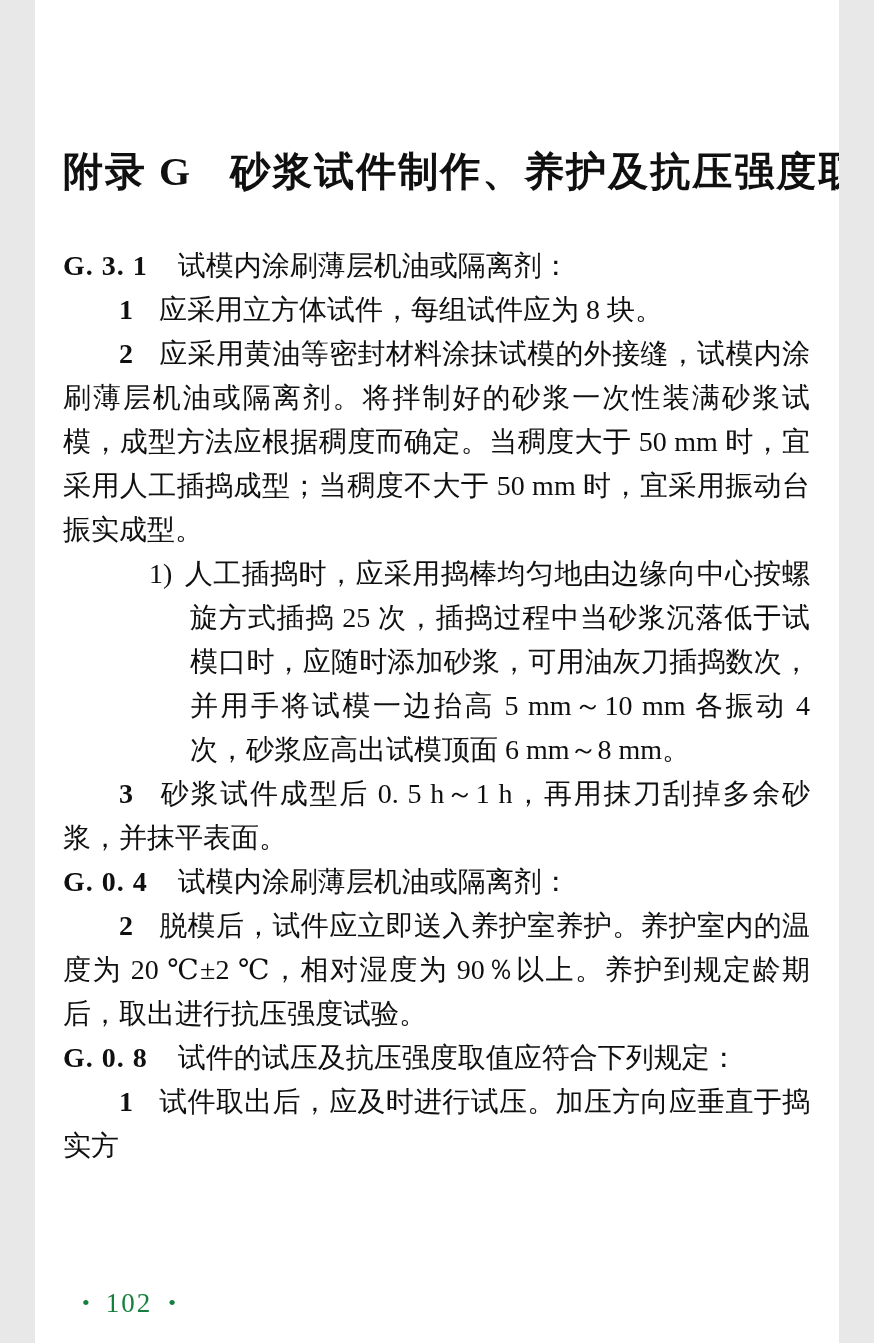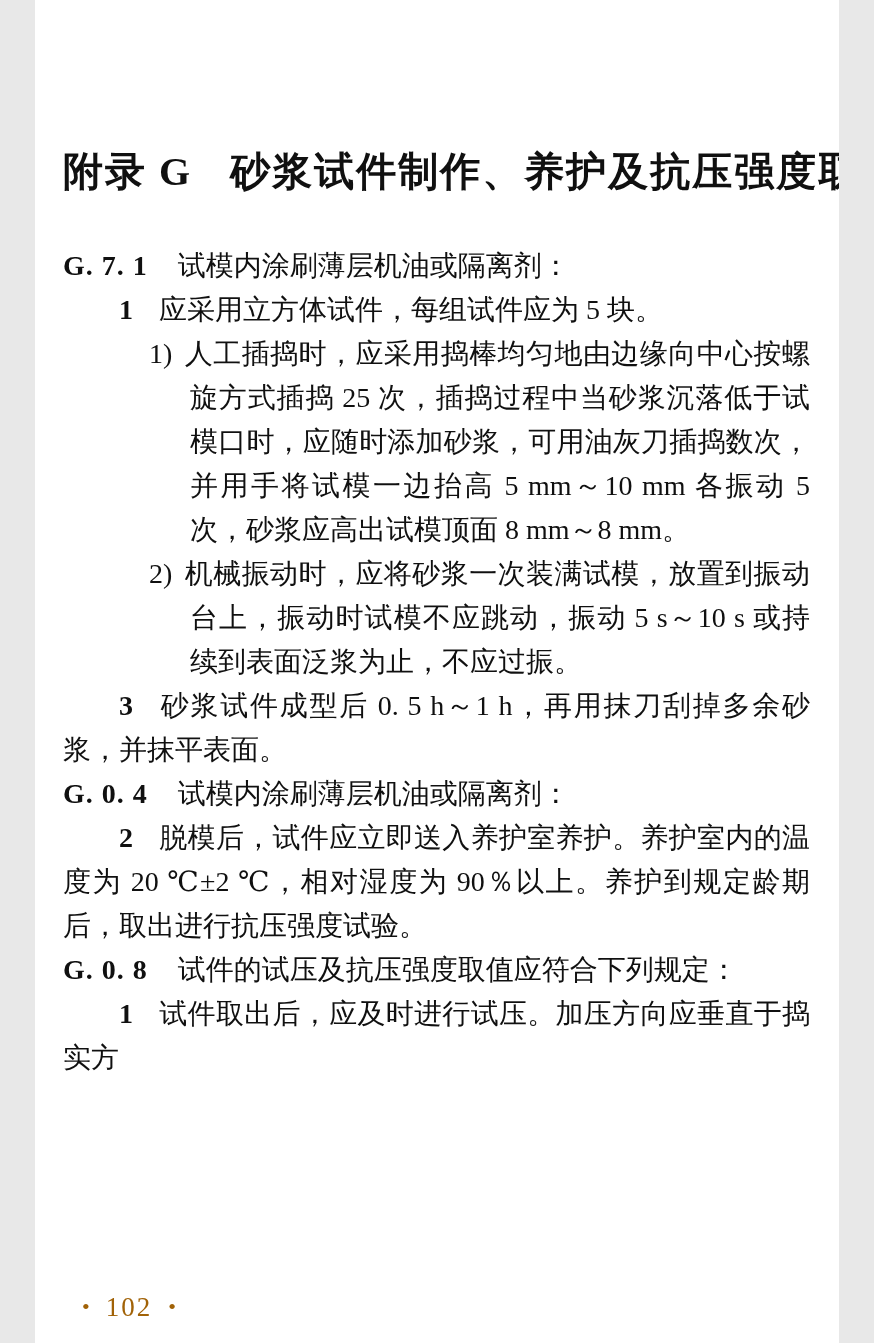--- a/index.html
+++ b/index.html
@@ -65,22 +65,22 @@
     text-indent: -41px;
   }
   p.subitem .p-label {
     margin-right: 12px;
   }
   .page-footer {
     position: absolute;
     left: 47px;
     top: 1283px;
     font-size: 27px;
-    line-height: 48px;
-    color: #a16207;
+    line-height: 40px;
+    color: #15803d;
     text-align: center;
   }
   .page-footer .dot {
     font-size: 22px;
     vertical-align: 2px;
   }
   .page-footer .pagenum {
     margin: 0 16px;
     letter-spacing: 2px;
   }
@@ -88,28 +88,28 @@
 </head>
 <body>
 
 <div class="page">
   <div class="content">
 
     <h1 class="doc-title"><span>附录 G</span><span class="title-spacer"></span><span>砂浆试件制作、养护及抗压强度取值</span></h1>
 
     <div class="doc-body">
 
-      <p class="clause"><b class="p-label">G. 7. 1</b><span>试模内涂刷薄层机油或隔离剂：</span></p>
+      <p class="clause"><b class="p-label">G. 3. 1</b><span>试模内涂刷薄层机油或隔离剂：</span></p>
 
-      <p class="item"><b class="p-label">1</b><span>应采用立方体试件，每组试件应为 5 块。</span></p>
+      <p class="item"><b class="p-label">1</b><span>应采用立方体试件，每组试件应为 8 块。</span></p>
 
+      <p class="item"><b class="p-label">2</b><span>应采用黄油等密封材料涂抹试模的外接缝，试模内涂刷薄层机油或隔离剂。将拌制好的砂浆一次性装满砂浆试模，成型方法应根据稠度而确定。当稠度大于 50 mm 时，宜采用人工插捣成型；当稠度不大于 50 mm 时，宜采用振动台振实成型。</span></p>
 
-      <p class="subitem"><span class="p-label">1)</span><span>人工插捣时，应采用捣棒均匀地由边缘向中心按螺旋方式插捣 25 次，插捣过程中当砂浆沉落低于试模口时，应随时添加砂浆，可用油灰刀插捣数次，并用手将试模一边抬高 5 mm～10 mm 各振动 5 次，砂浆应高出试模顶面 8 mm～8 mm。</span></p>
+      <p class="subitem"><span class="p-label">1)</span><span>人工插捣时，应采用捣棒均匀地由边缘向中心按螺旋方式插捣 25 次，插捣过程中当砂浆沉落低于试模口时，应随时添加砂浆，可用油灰刀插捣数次，并用手将试模一边抬高 5 mm～10 mm 各振动 4 次，砂浆应高出试模顶面 6 mm～8 mm。</span></p>
 
-      <p class="subitem"><span class="p-label">2)</span><span>机械振动时，应将砂浆一次装满试模，放置到振动台上，振动时试模不应跳动，振动 5 s～10 s 或持续到表面泛浆为止，不应过振。</span></p>
 
       <p class="item"><b class="p-label">3</b><span>砂浆试件成型后 0. 5 h～1 h，再用抹刀刮掉多余砂浆，并抹平表面。</span></p>
 
       <p class="clause"><b class="p-label">G. 0. 4</b><span>试模内涂刷薄层机油或隔离剂：</span></p>
 
 
       <p class="item"><b class="p-label">2</b><span>脱模后，试件应立即送入养护室养护。养护室内的温度为 20 ℃±2 ℃，相对湿度为 90％以上。养护到规定龄期后，取出进行抗压强度试验。</span></p>
 
       <p class="clause"><b class="p-label">G. 0. 8</b><span>试件的试压及抗压强度取值应符合下列规定：</span></p>
 

